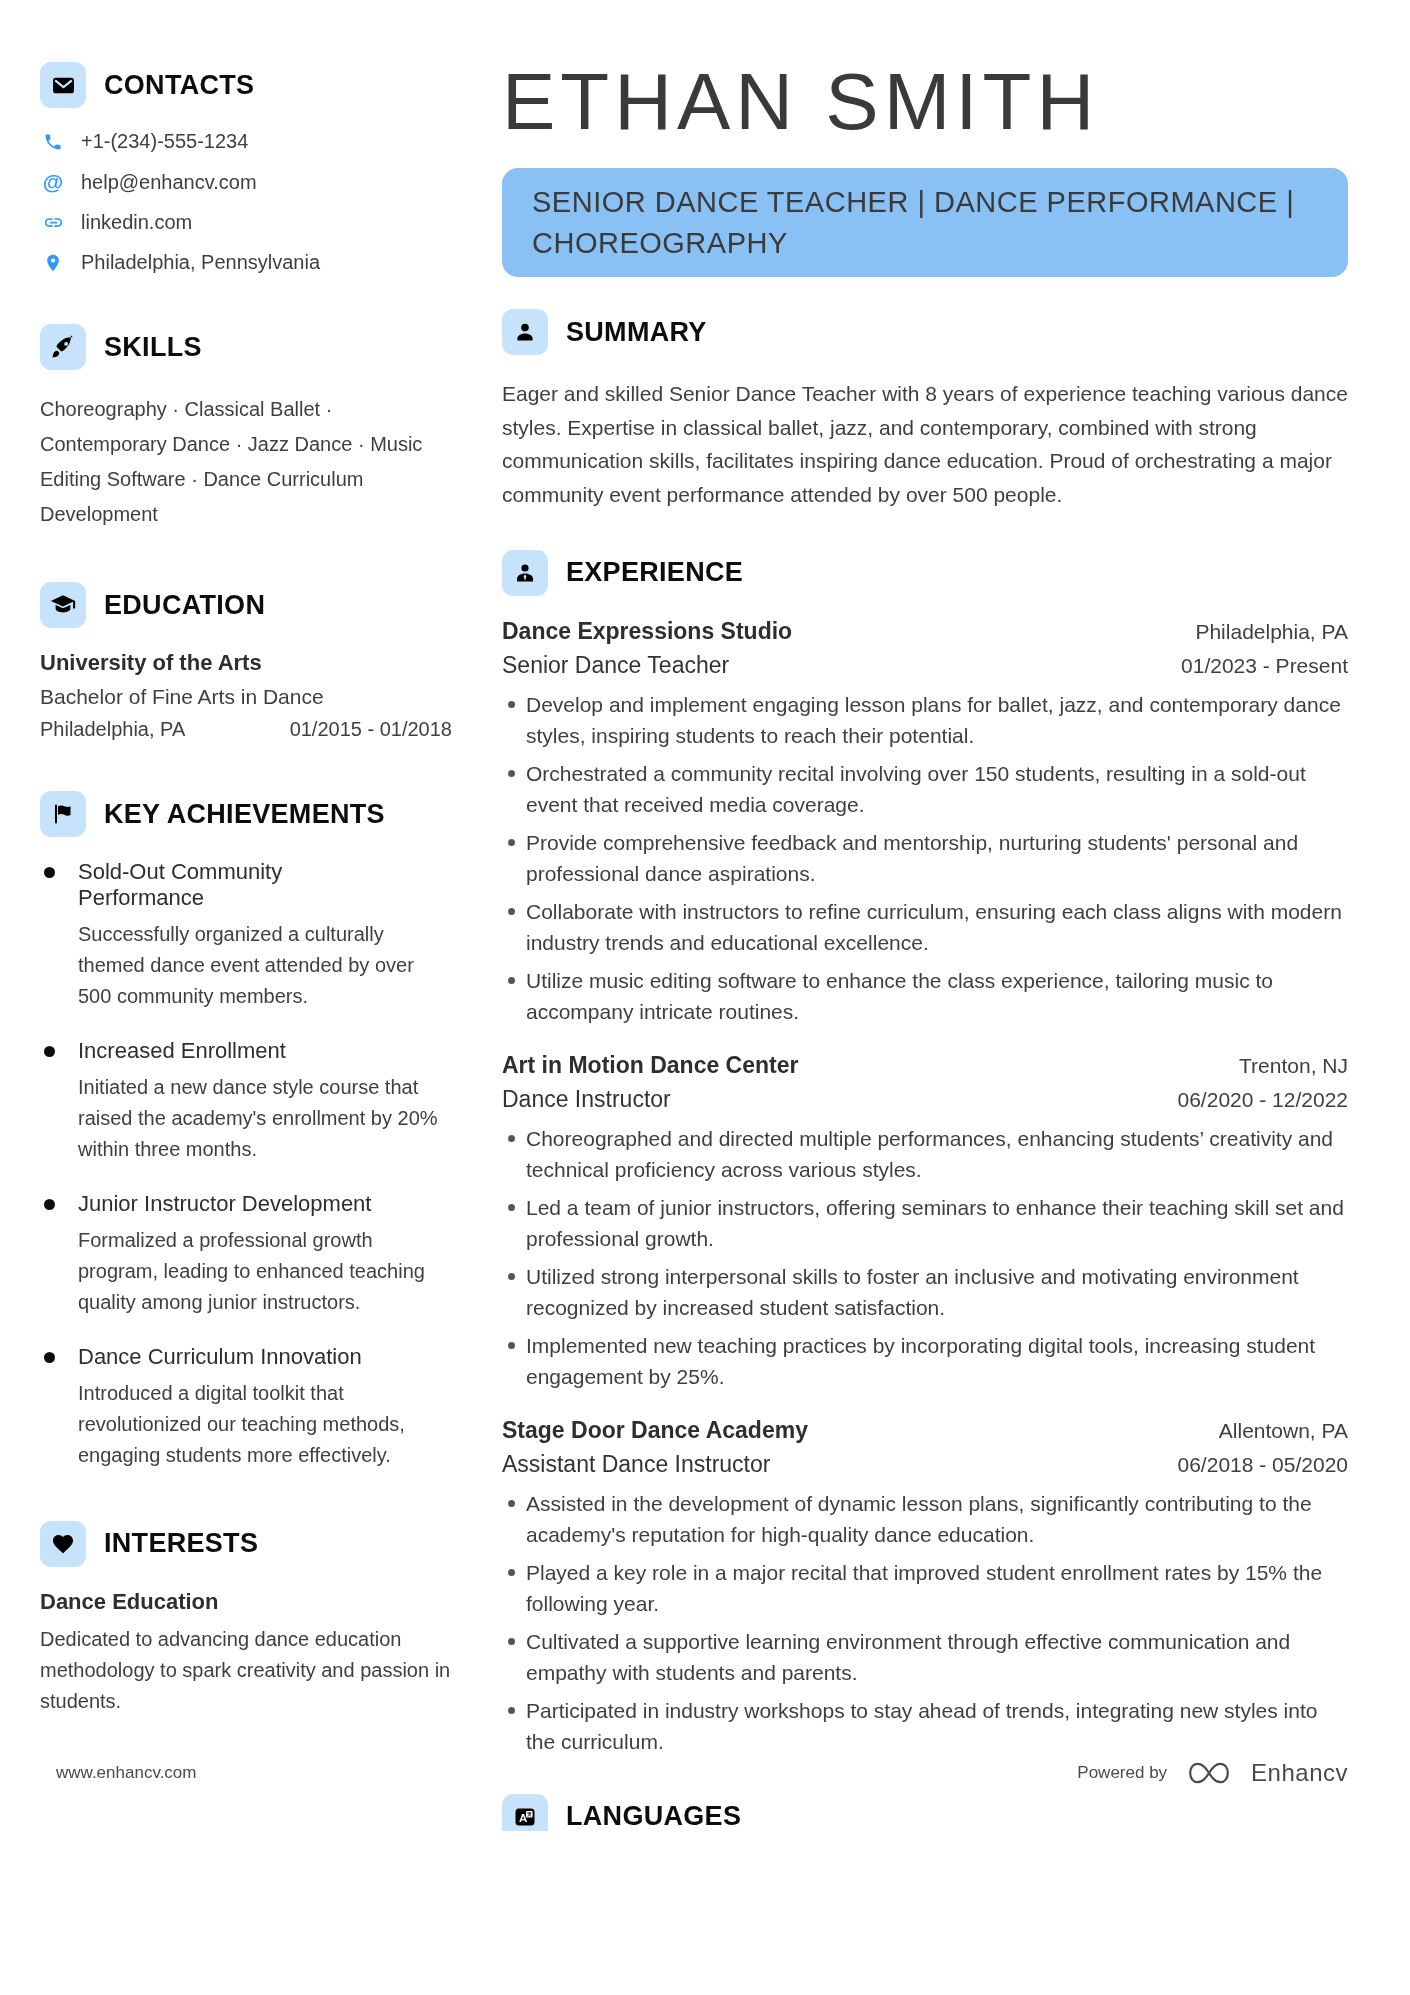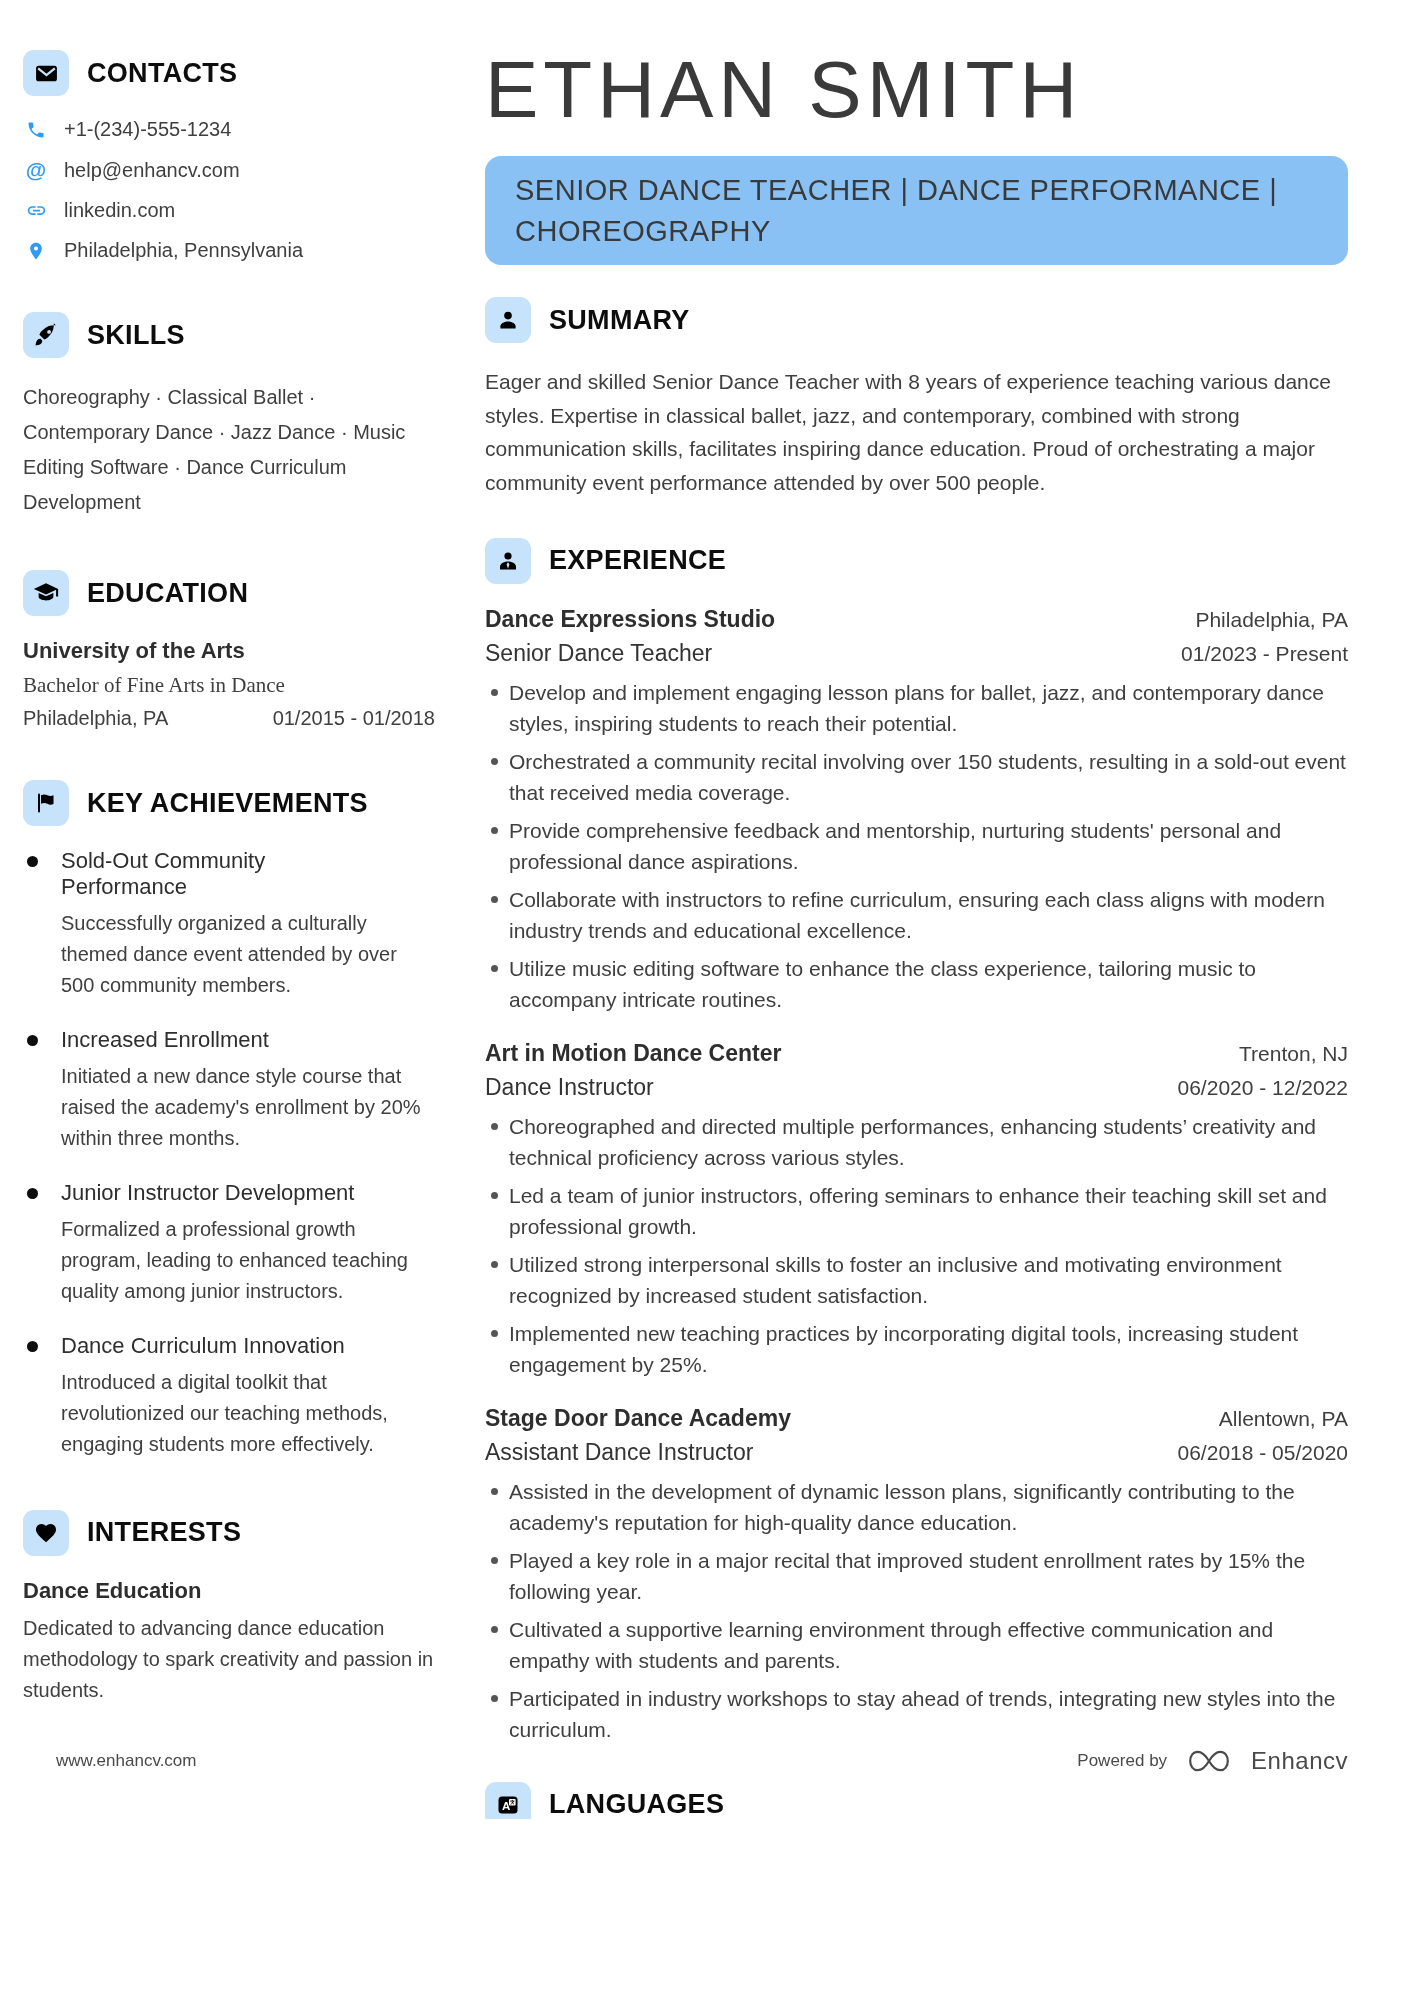--- a/index.html
+++ b/index.html
@@ -1,33 +1,33 @@
 <!DOCTYPE html>
 <html><head>
 <meta charset="utf-8">
 <style>
   * { box-sizing: border-box; margin: 0; padding: 0; }
   body { background: #ffffff; font-family: "Liberation Sans", sans-serif; color: #3f3f3f; }
-  .page { width: 1410px; height: 1819px; position: relative; background: #fff; padding: 50px 62px 0 23px; overflow: hidden; }
+  .page { width: 1410px; height: 1819px; position: relative; background: #fff; padding: 50px 62px 0 40px; overflow: hidden; margin-top: 12px; }
   .columns { display: flex; gap: 50px; }
   .left-col { flex: 0 0 412px; width: 412px; }
   .right-col { flex: 1; min-width: 0; }
 
   
   .section-head { display: flex; align-items: center; gap: 18px; margin-bottom: 22px; }
   .icon-badge { width: 46px; height: 46px; border-radius: 11px; background: #c7e2fb; display: flex; align-items: center; justify-content: center; flex: 0 0 46px; }
   .section-title { font-size: 27px; font-weight: 700; color: #0d0d0d; letter-spacing: 0.3px; }
 
   
   .side-section { margin-bottom: 50px; }
   .contact-item { display: flex; align-items: center; gap: 15px; font-size: 20px; color: #3f3f3f; margin-bottom: 17px; }
   .contact-glyph { width: 26px; display: flex; justify-content: center; color: #2e9bf6; font-weight: 700; font-size: 21px; flex: 0 0 26px; }
   .skills-text { font-size: 20px; line-height: 1.75; color: #3f3f3f; }
   .edu-school { font-size: 22px; font-weight: 700; color: #2e2e2e; margin-bottom: 9px; }
-  .edu-degree { font-size: 21px; color: #3f3f3f; margin-bottom: 9px; font-family: Liberation Serif, serif; }
+  .edu-degree { font-size: 21px; color: #3f3f3f; margin-bottom: 9px; }
   .edu-row { display: flex; justify-content: space-between; font-size: 20px; color: #3f3f3f; }
   .ach-item { position: relative; padding-left: 38px; margin-bottom: 26px; }
   .ach-item::before { content: ''; position: absolute; left: 4px; top: 8px; width: 11px; height: 11px; border-radius: 50%; background: #0d0d0d; }
   .ach-title { font-size: 22px; font-weight: 400; color: #2e2e2e; line-height: 1.18; margin-bottom: 8px; max-width: 320px; }
   .ach-desc { font-size: 20px; line-height: 1.55; color: #3f3f3f; }
 
   
   .person-name { font-size: 80px; font-weight: 300; color: #3a3a3a; letter-spacing: 5px; line-height: 1; margin-bottom: 26px; white-space: nowrap; }
   .title-box { background: #89c1f4; border-radius: 16px; padding: 14px 30px; font-size: 29px; font-weight: 500; color: #3a3a3a; line-height: 1.4; letter-spacing: 0.5px; margin-bottom: 32px; }
   .summary-text { font-size: 21px; line-height: 1.6; color: #3f3f3f; margin-bottom: 38px; }

